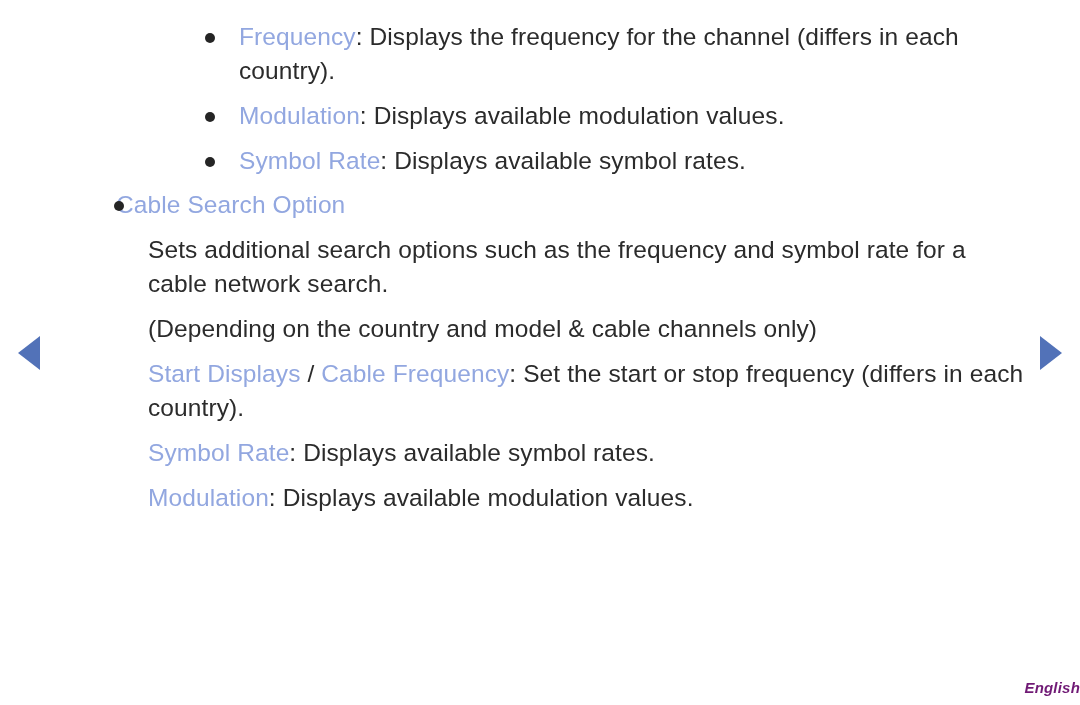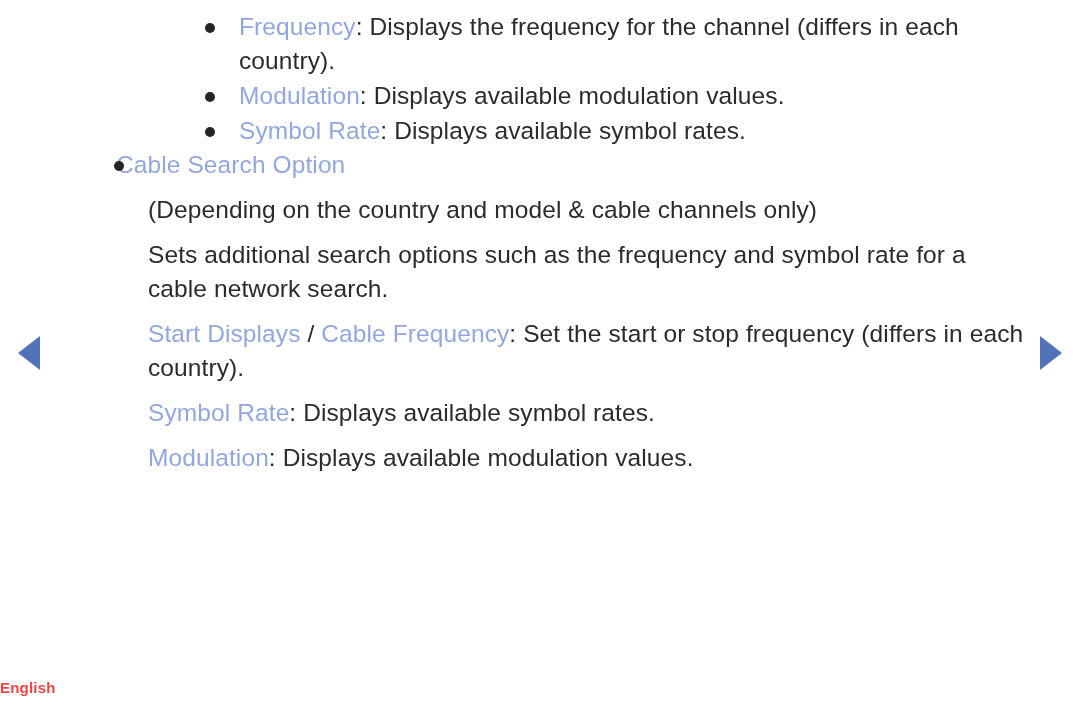--- a/index.html
+++ b/index.html
@@ -56,37 +56,37 @@
     color: #2b2b2b;
     font-size: 24.5px;
     line-height: 34px;
     letter-spacing: 0.1px;
   }
 
   
   .lvl1 {
     padding-left: 116px;
     padding-right: 60px;
-    margin-top: 0;
+    margin-top: 10px;
   }
   .lvl1 > .dot {
     position: absolute;
     left: 114px;
     top: 13px;
     width: 10px;
     height: 10px;
     border-radius: 50%;
     background: #252525;
   }
 
   
   .lvl2 {
     padding-left: 239px;
     padding-right: 85px;
-    margin-top: 1px;
+    margin-top: 11px;
   }
   .lvl2 > .dot {
     position: absolute;
     left: 205px;
     top: 13px;
     width: 10px;
     height: 10px;
     border-radius: 50%;
     background: #252525;
   }
@@ -104,25 +104,26 @@
   .sep {
     color: #2b2b2b;
   }
 
   
   .footer {
     position: absolute;
     left: 0;
     right: 0;
     bottom: 9px;
-    text-align: left;
+    text-align: right;
     font-size: 15px;
     font-weight: bold;
-    color: #ef4444;
+    color: #701a75;
     letter-spacing: 0.2px;
+    font-style: italic;
   }
 </style>
 </head>
 <body>
 
 <div class="page">
 
   <div class="nav-arrow prev"></div>
   <div class="nav-arrow next"></div>
 
@@ -141,23 +142,23 @@
     <div class="blk lvl2">
       <span class="dot"></span>
       <span class="emph">Symbol Rate</span><span>: Displays available symbol rates.</span>
     </div>
 
     <div class="blk lvl1">
       <span class="dot"></span>
       <span class="emph">Cable Search Option</span>
     </div>
 
+    <div class="blk para">Sets additional search options such as the frequency and symbol rate for a cable network search.</div>
+
     <div class="blk para">(Depending on the country and model &amp; cable channels only)</div>
-
-    <div class="blk para">Sets additional search options such as the frequency and symbol rate for a cable network search.</div>
 
     <div class="blk para">
       <span class="emph">Start Displays</span><span class="sep"> / </span><span class="emph">Cable Frequency</span><span>: Set the start or stop frequency (differs in each country).</span>
     </div>
 
     <div class="blk para">
       <span class="emph">Symbol Rate</span><span>: Displays available symbol rates.</span>
     </div>
 
     <div class="blk para">

